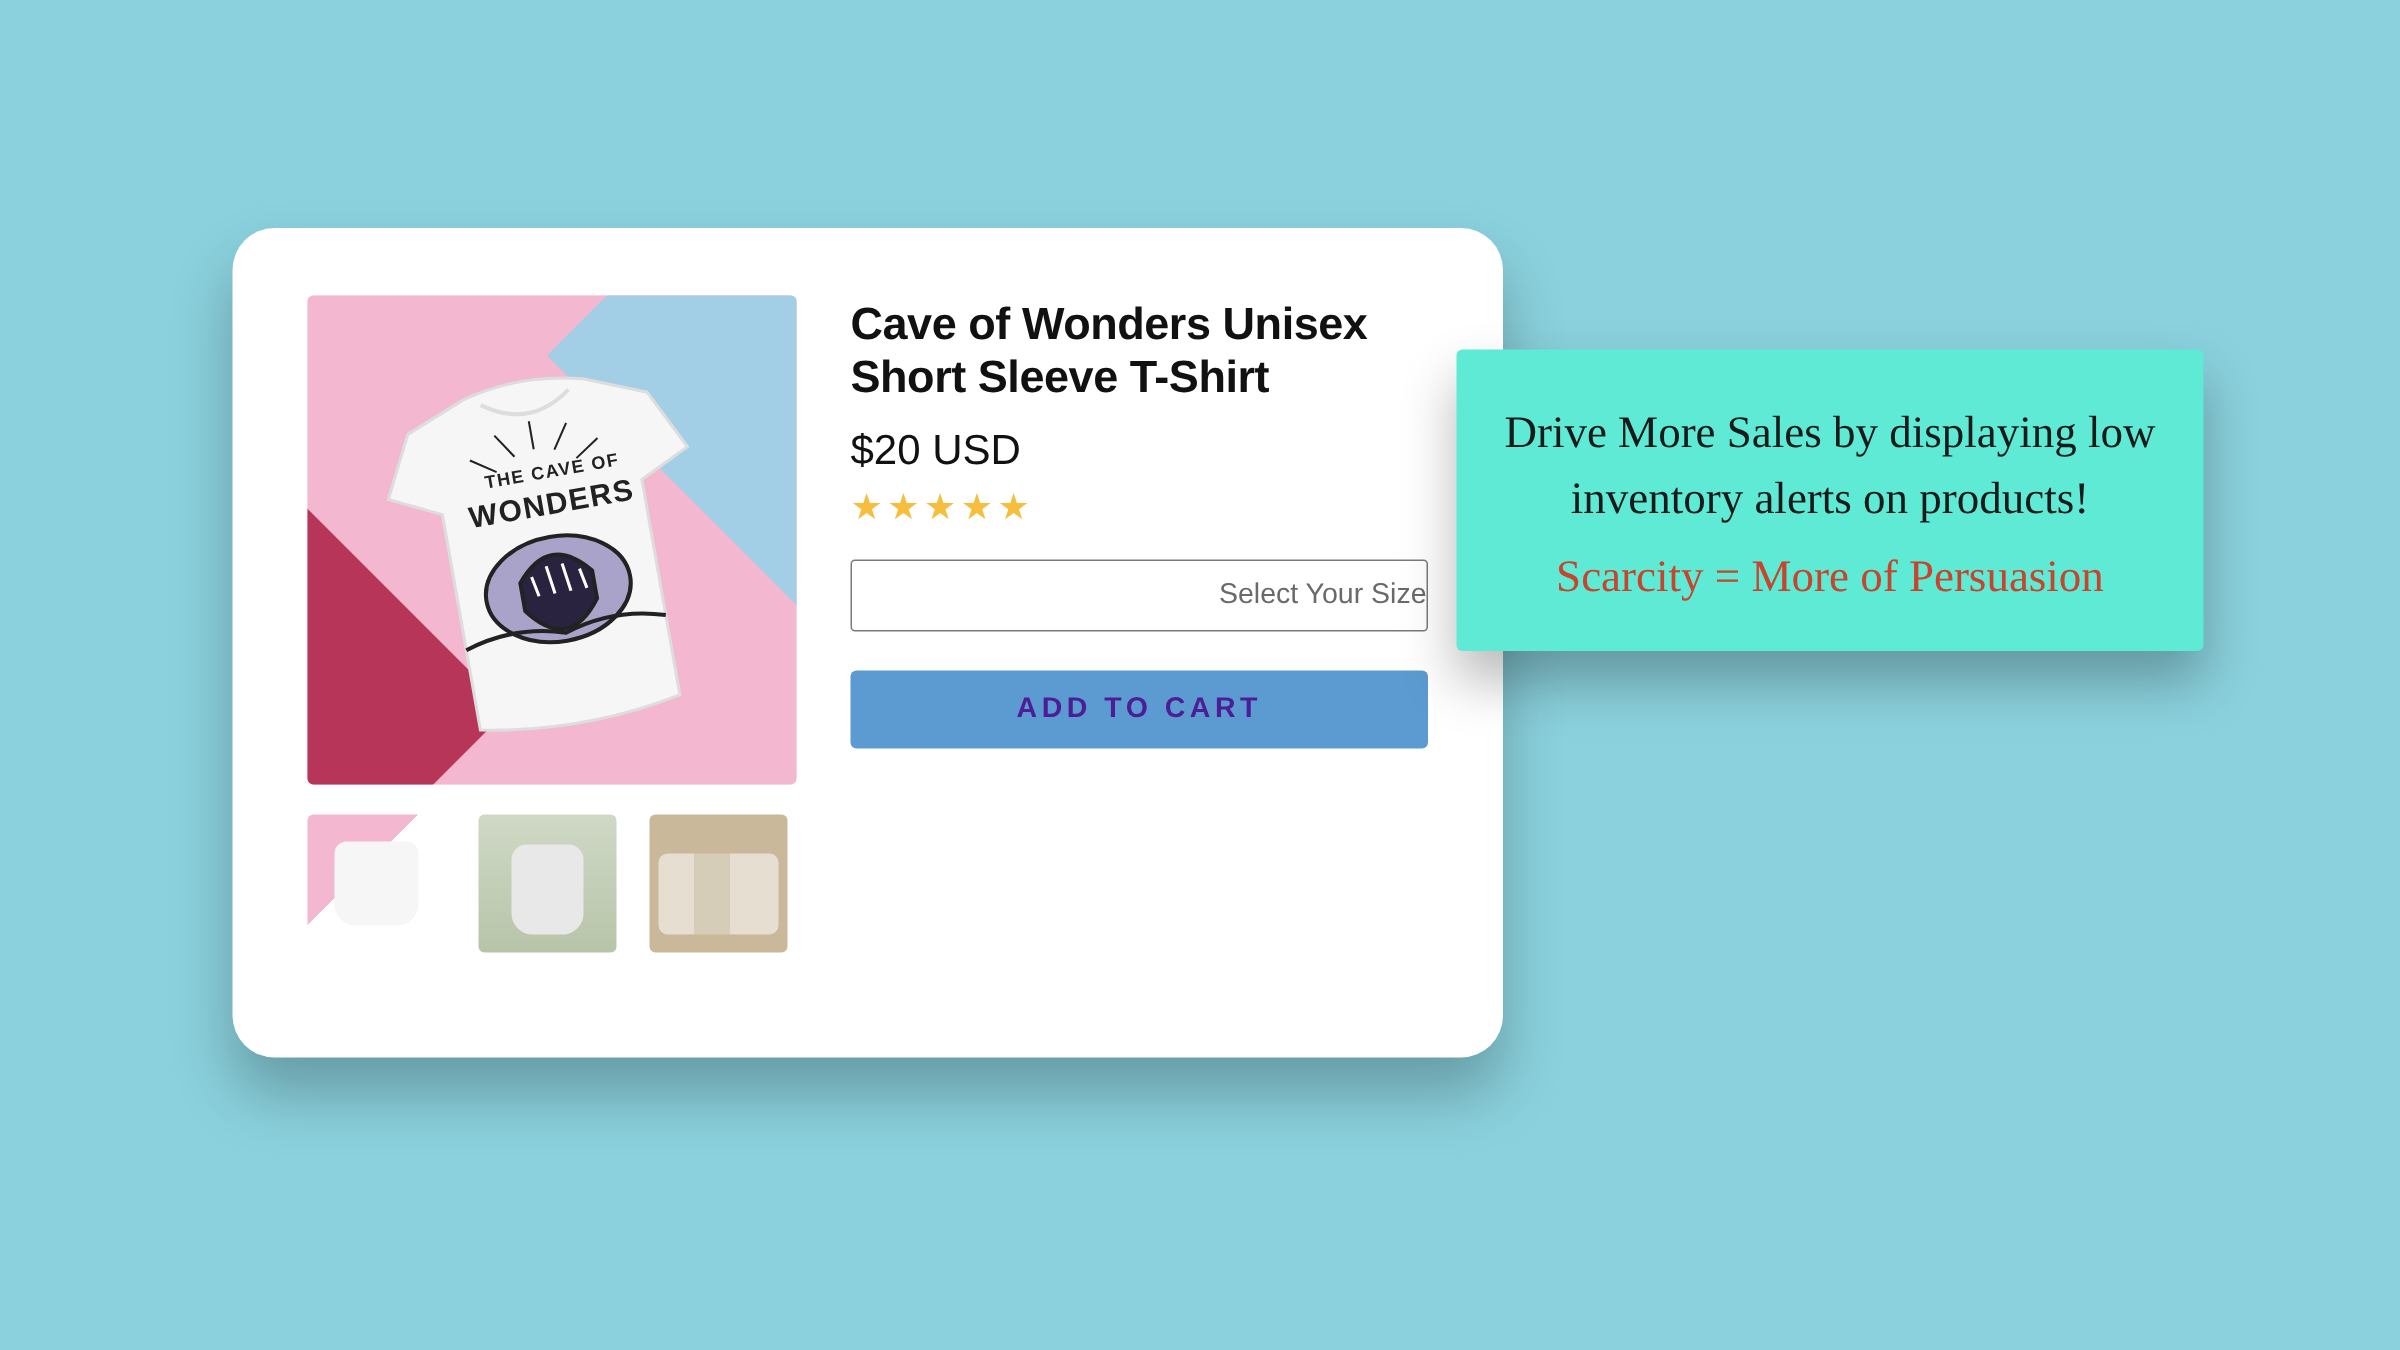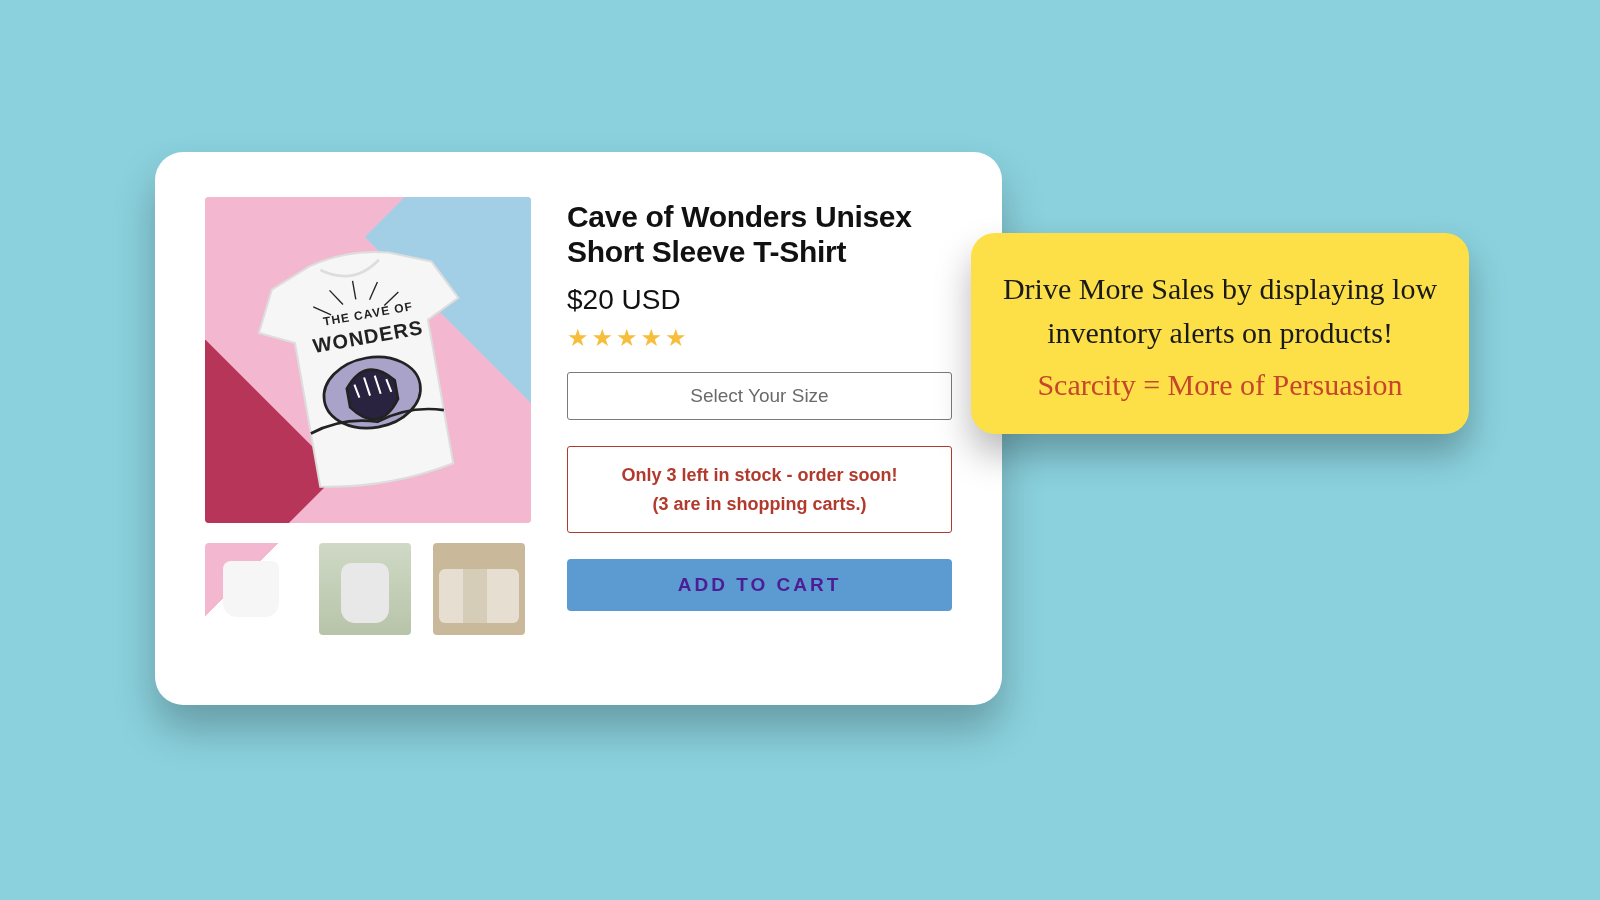--- a/index.html
+++ b/index.html
@@ -118,21 +118,21 @@
       margin-bottom: 8px;
     }
     .stars { color: #F6BE3C; font-size: 24px; letter-spacing: 3px; margin-bottom: 20px; }
     .size-select {
       width: 100%;
       border: 1.5px solid #7a7a7a;
       background: #fff;
       color: #6a6a6a;
       font-size: 19px;
       padding: 12px 0;
-      text-align: center;
+      text-align: right;
       border-radius: 3px;
       margin-bottom: 26px;
       cursor: pointer;
     }
     .stock-alert {
       width: 100%;
       border: 1.5px solid #B13A2D;
       border-radius: 3px;
       padding: 14px 10px;
       text-align: center;
@@ -151,22 +151,22 @@
       font-size: 19px;
       font-weight: 800;
       letter-spacing: 3px;
       cursor: pointer;
     }
     .callout {
       position: absolute;
       left: 971px;
       top: 233px;
       width: 498px;
-      background: #fde047;
-      border-radius: 24px;
+      background: #5eead4;
+      border-radius: 4px;
       box-shadow: 0 20px 36px rgba(0,0,0,0.28);
       padding: 34px 30px 32px;
       text-align: center;
     }
     .callout .c1 {
       font-family: "Comic Sans MS", "Marker Felt", cursive;
       font-size: 30px;
       color: #1a1a1a;
       line-height: 1.45;
       margin-bottom: 14px;
@@ -211,24 +211,20 @@
       <div class="thumb thumb2"></div>
       <div class="thumb thumb3"></div>
     </div>
   </div>
 
   <div class="details">
     <h1 class="title">Cave of Wonders Unisex Short Sleeve T-Shirt</h1>
     <div class="price">$20 USD</div>
     <div class="stars">★★★★★</div>
     <button class="size-select">Select Your Size</button>
-    <div class="stock-alert">
-      <div class="l1">Only 3 left in stock - order soon!</div>
-      <div class="l2">(3 are in shopping carts.)</div>
-    </div>
     <button class="add-cart">ADD TO CART</button>
   </div>
 </div>
 
 <div class="callout">
   <div class="c1">Drive More Sales by displaying low inventory alerts on products!</div>
   <div class="c2">Scarcity = More of Persuasion</div>
 </div>
 
 </body></html>

